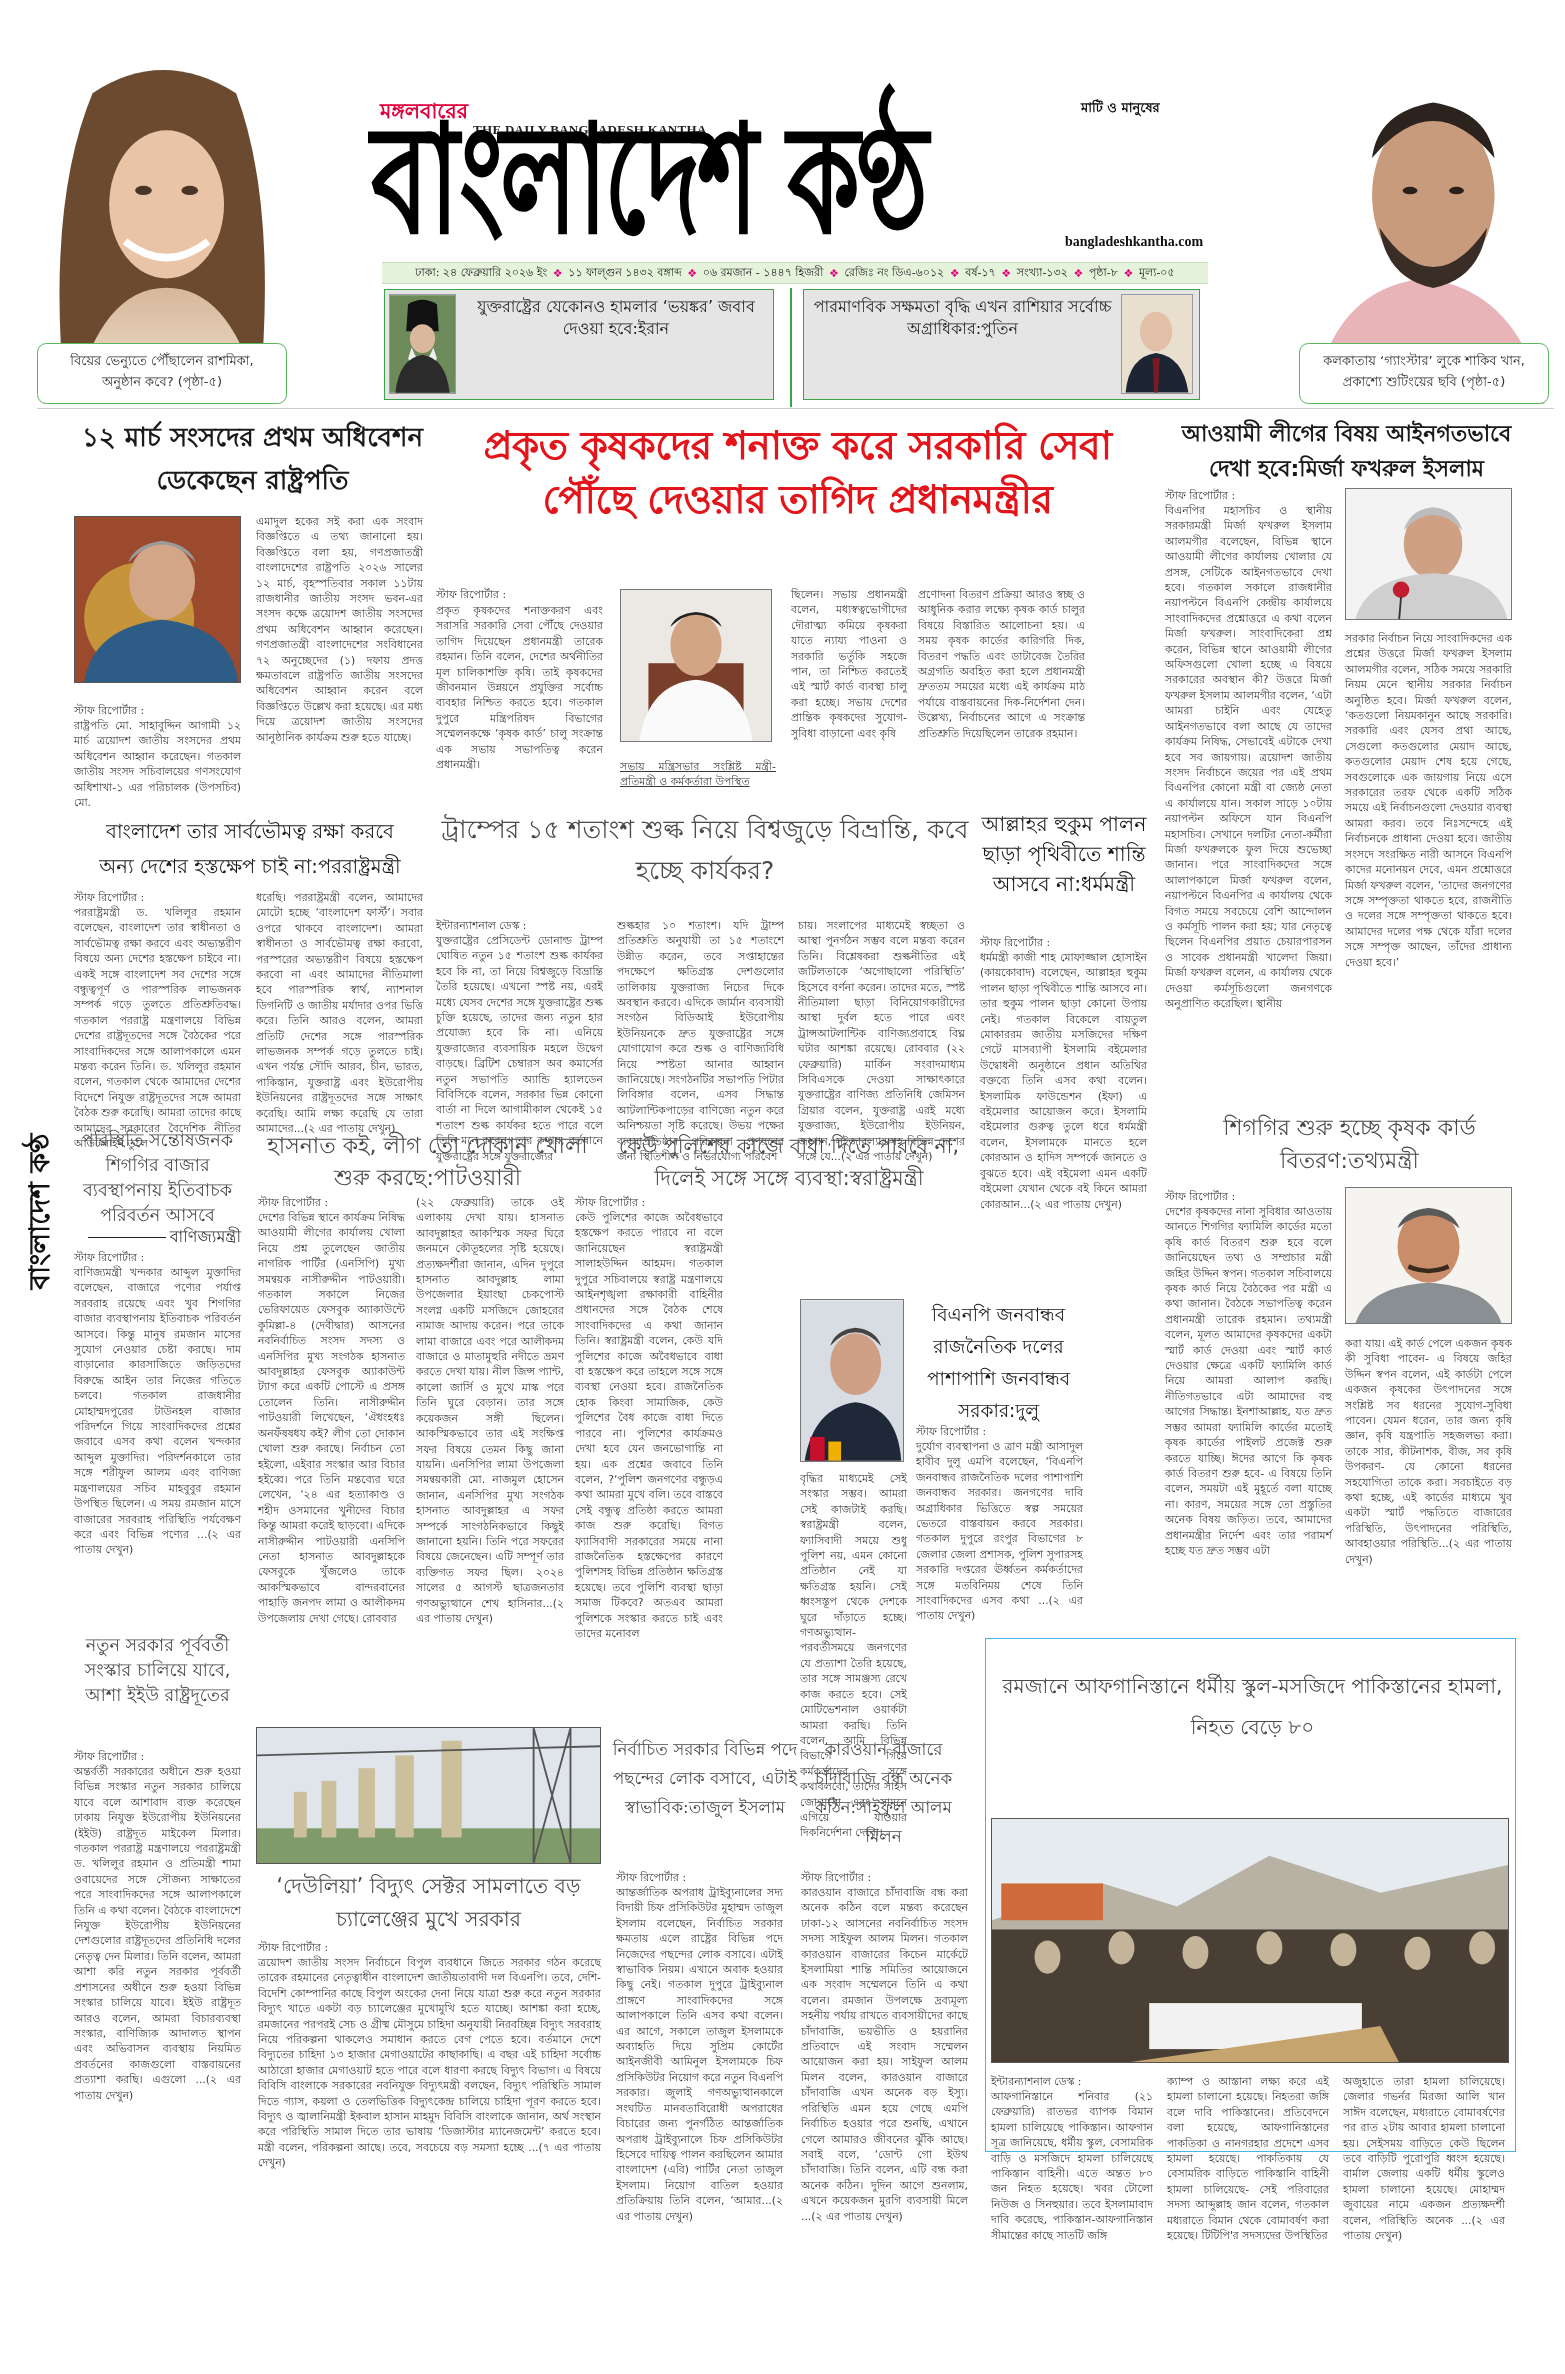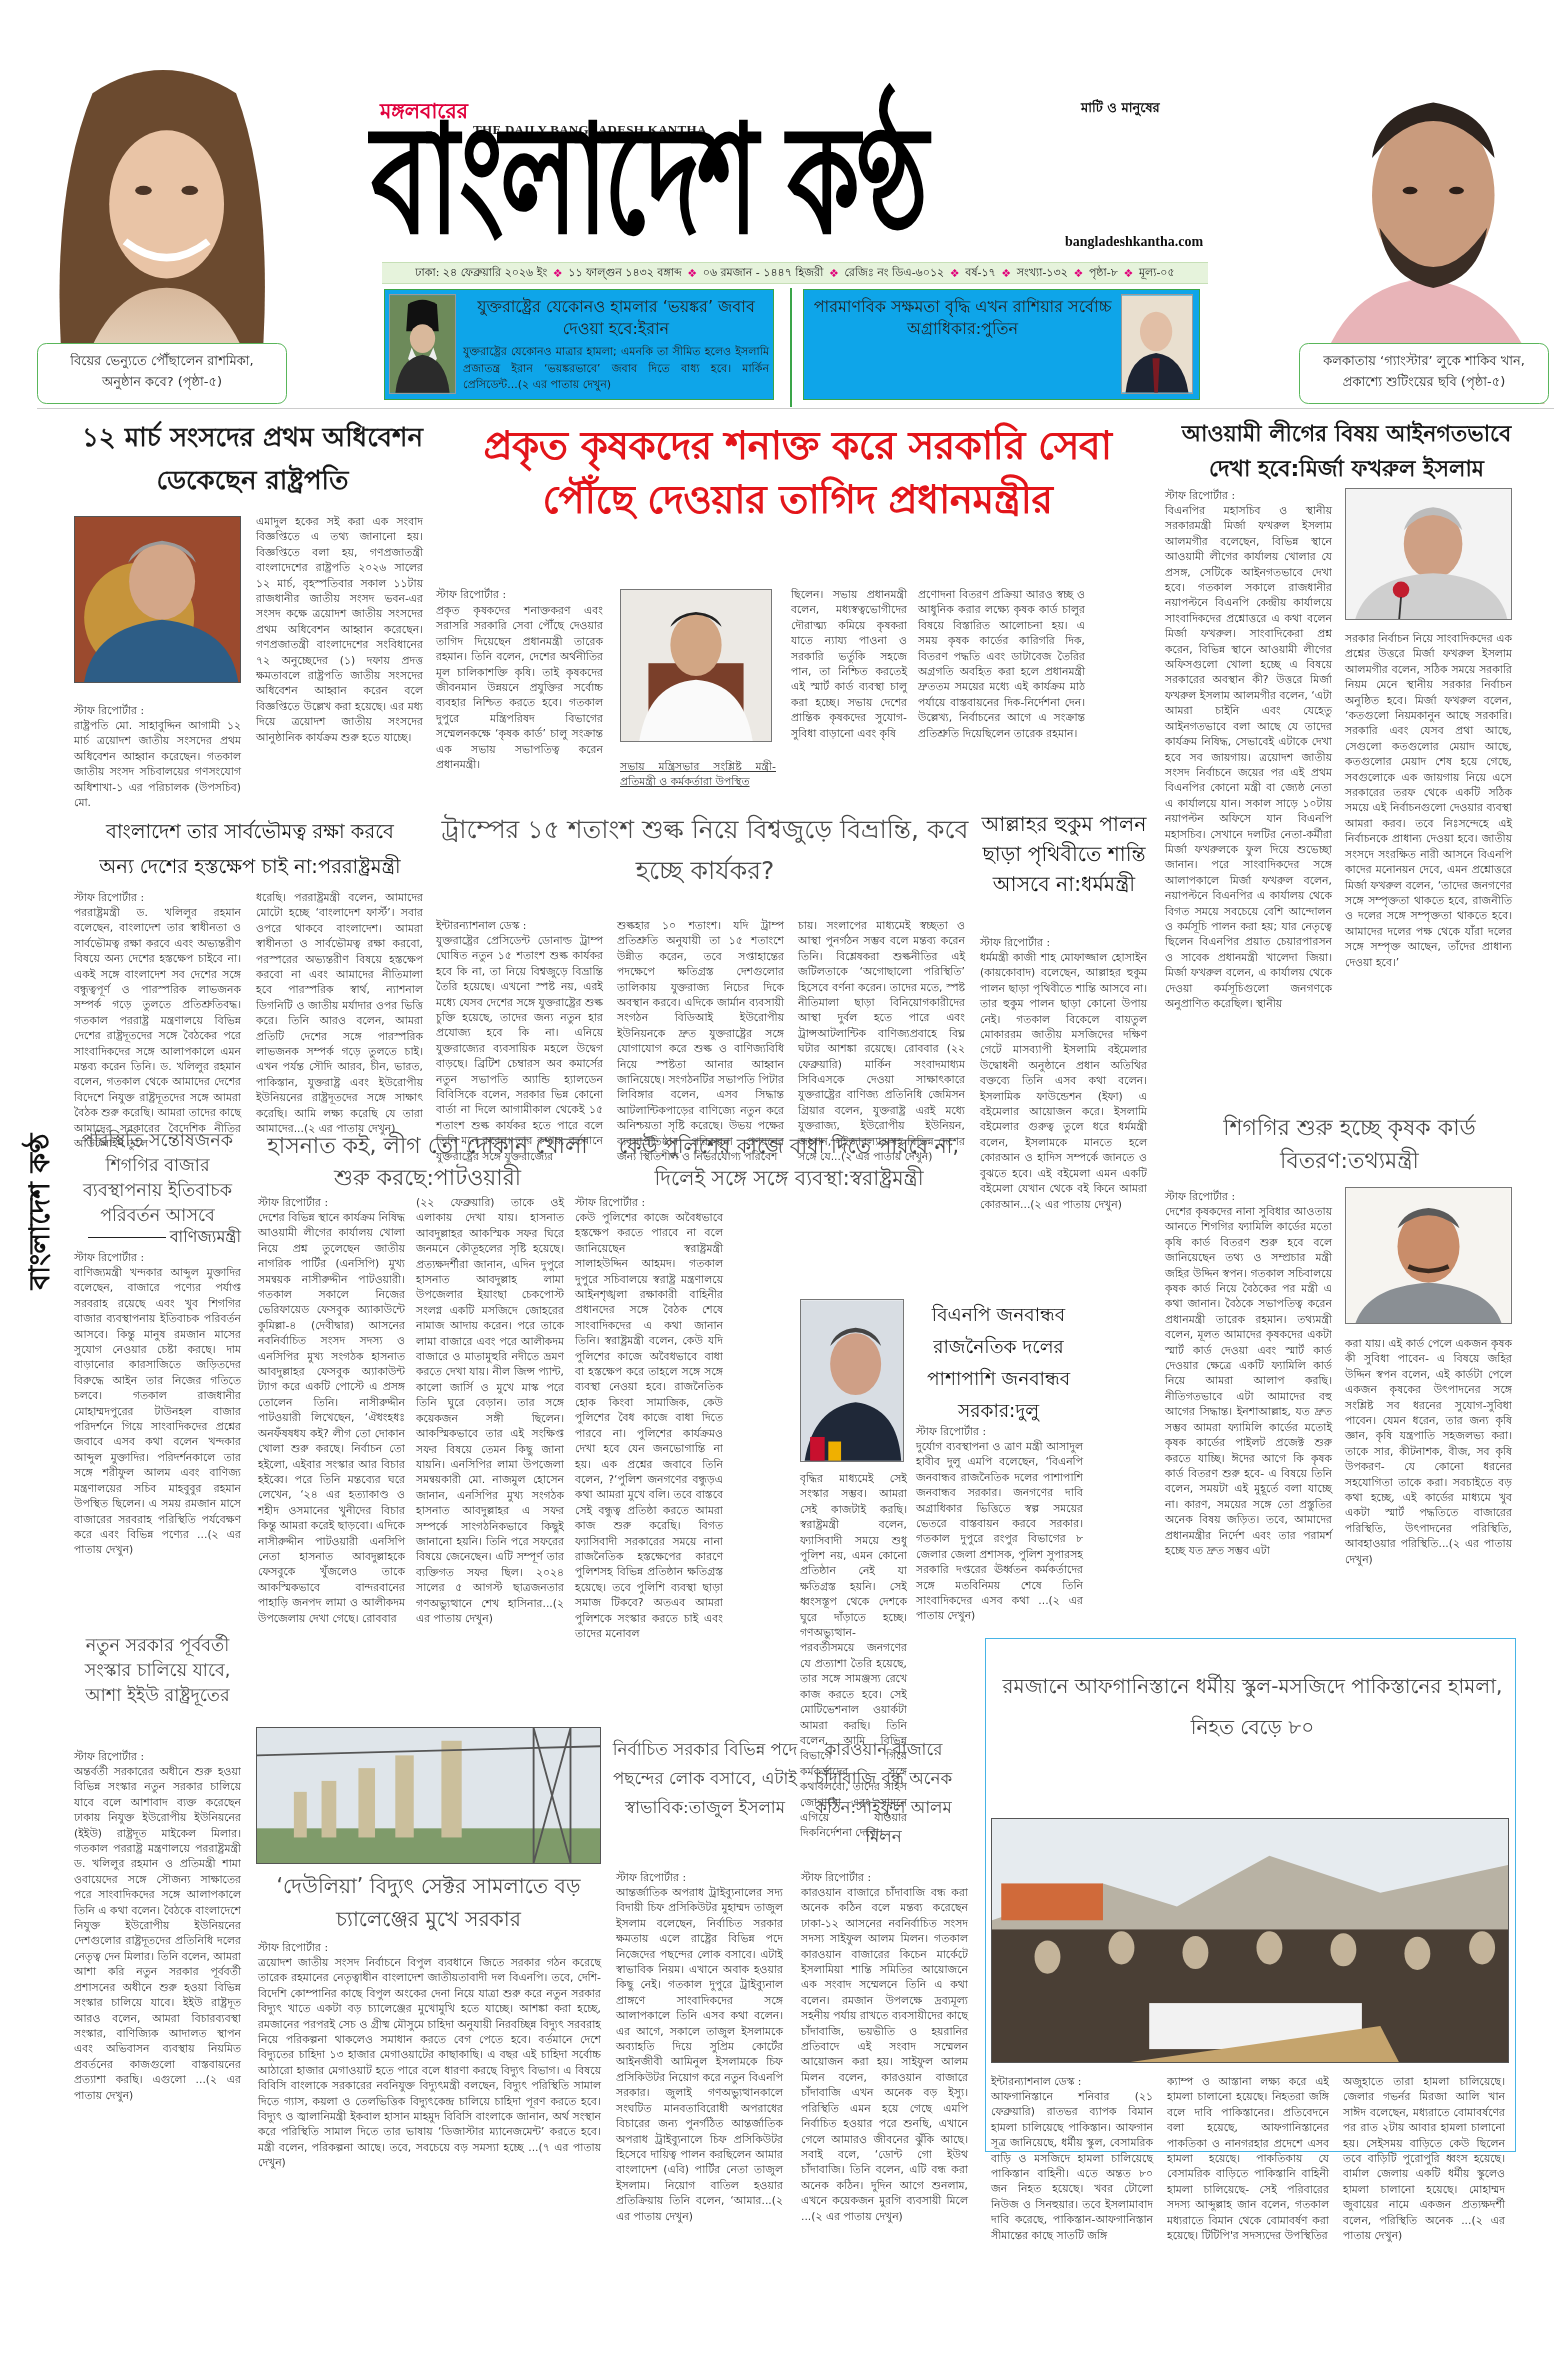--- a/index.html
+++ b/index.html
@@ -14,21 +14,21 @@
   .photo svg { width: 100%; height: 100%; display: block; }
 
   
   .mast-sub { color: #e0003c; font-weight: bold; font-size: 20.4px; font-family: "DejaVu Serif", serif; }
   .mast-en { font-family: "Liberation Serif", serif; font-size: 13px; font-weight: bold; color: #222; letter-spacing: 0.3px; }
   .mast-title { font-family: "DejaVu Sans", sans-serif; font-weight: bold; font-size: 104px; color: #000; letter-spacing: -3.7px; line-height: 1; transform: scaleY(1.45); transform-origin: top left; white-space: nowrap; }
   .mast-tag { font-size: 13px; font-weight: bold; color: #111; }
   .mast-url { font-family: "Liberation Serif", serif; font-size: 14px; font-weight: bold; color: #111; }
   .dateline { background: #e6f3dc; border-top: 0.9px solid #c6dfb6; border-bottom: 0.9px solid #c6dfb6; font-size: 11px; color: #222; display: flex; align-items: center; justify-content: center; gap: 5.6px; white-space: nowrap; }
   .dateline .sep { color: #e0007a; font-size: 11px; }
-  .teaser-box { background: #0ea5e9; border: 1.9px solid #3aa548; }
+  .teaser-box { background: #e5e5e5; border: 1.9px solid #3aa548; }
   .teaser-title { font-size: 16px; line-height: 22px; text-align: center; color: #222; }
   .teaser-body { font-size: 11px; line-height: 16.7px; text-align: justify; color: #222; }
   .side-caption { background: #fff; border: 1.9px solid #59b65a; border-radius: 9.3px; font-size: 13px; line-height: 20.4px; text-align: center; color: #333; }
 
   .lead-hl { color: #e3151a; font-weight: bold; font-size: 39px; line-height: 54px; text-align: center; font-family: "DejaVu Sans", sans-serif; letter-spacing: -0.5px; }
   .afg-box { border: 1.9px solid #46b4e6; }
   .rule-dash { display:inline-block; width: 78px; height: 1.9px; background:#222; vertical-align: middle; margin-right: 3.7px;}
 </style>
 </head>
 <body>
@@ -97,21 +97,20 @@
   <div class="photo" style="left:3.7px;top:3.7px;width:67px;height:100px;border:0.9px solid #999;">
     <svg viewBox="0 0 72 108">
         <rect width="72" height="108" fill="#6d8a5a"></rect>
         <path d="M20 10 Q36 0 52 10 L54 40 L18 40Z" fill="#111"></path>
         <ellipse cx="36" cy="48" rx="14" ry="16" fill="#d9b89b"></ellipse>
         <path d="M24 58 Q36 90 48 58 L52 70 Q36 100 20 70Z" fill="#eee"></path>
         <path d="M6 108 Q10 70 36 66 Q62 70 66 108Z" fill="#2b2b2b"></path>
       </svg>
   </div>
   <div class="abs teaser-title" style="left:78px;top:5.6px;width:306px;">যুক্তরাষ্ট্রের যেকোনও হামলার ‘ভয়ঙ্কর’ জবাব দেওয়া হবে:ইরান</div>
-  <div class="abs teaser-body" style="left:78px;top:54px;width:306px;">যুক্তরাষ্ট্রের যেকোনও মাত্রার হামলা; এমনকি তা সীমিত হলেও ইসলামি প্রজাতন্ত্র ইরান ‘ভয়ঙ্করভাবে’ জবাব দিতে বাধ্য হবে। মার্কিন প্রেসিডেন্ট...(২ এর পাতায় দেখুন)</div>
 </div>
 <div class="abs" style="left:790px;top:288px;width:1.9px;height:119px;background:#3aa548;"></div>
 <div class="abs teaser-box" style="left:803px;top:289px;width:397px;height:111px;">
   <div class="abs teaser-title" style="left:5.6px;top:5.6px;width:306px;">পারমাণবিক সক্ষমতা বৃদ্ধি এখন রাশিয়ার সর্বোচ্চ অগ্রাধিকার:পুতিন</div>
   <div class="photo" style="left:317px;top:3.7px;width:72px;height:100px;border:0.9px solid #999;">
     <svg viewBox="0 0 78 108">
         <rect width="78" height="108" fill="#e9dfcf"></rect>
         <ellipse cx="38" cy="40" rx="18" ry="22" fill="#e2bfa6"></ellipse>
         <path d="M4 108 Q8 68 38 64 Q68 68 74 108Z" fill="#1d2433"></path>
         <path d="M34 70 L42 70 L40 108 L36 108Z" fill="#7b1a22"></path>

